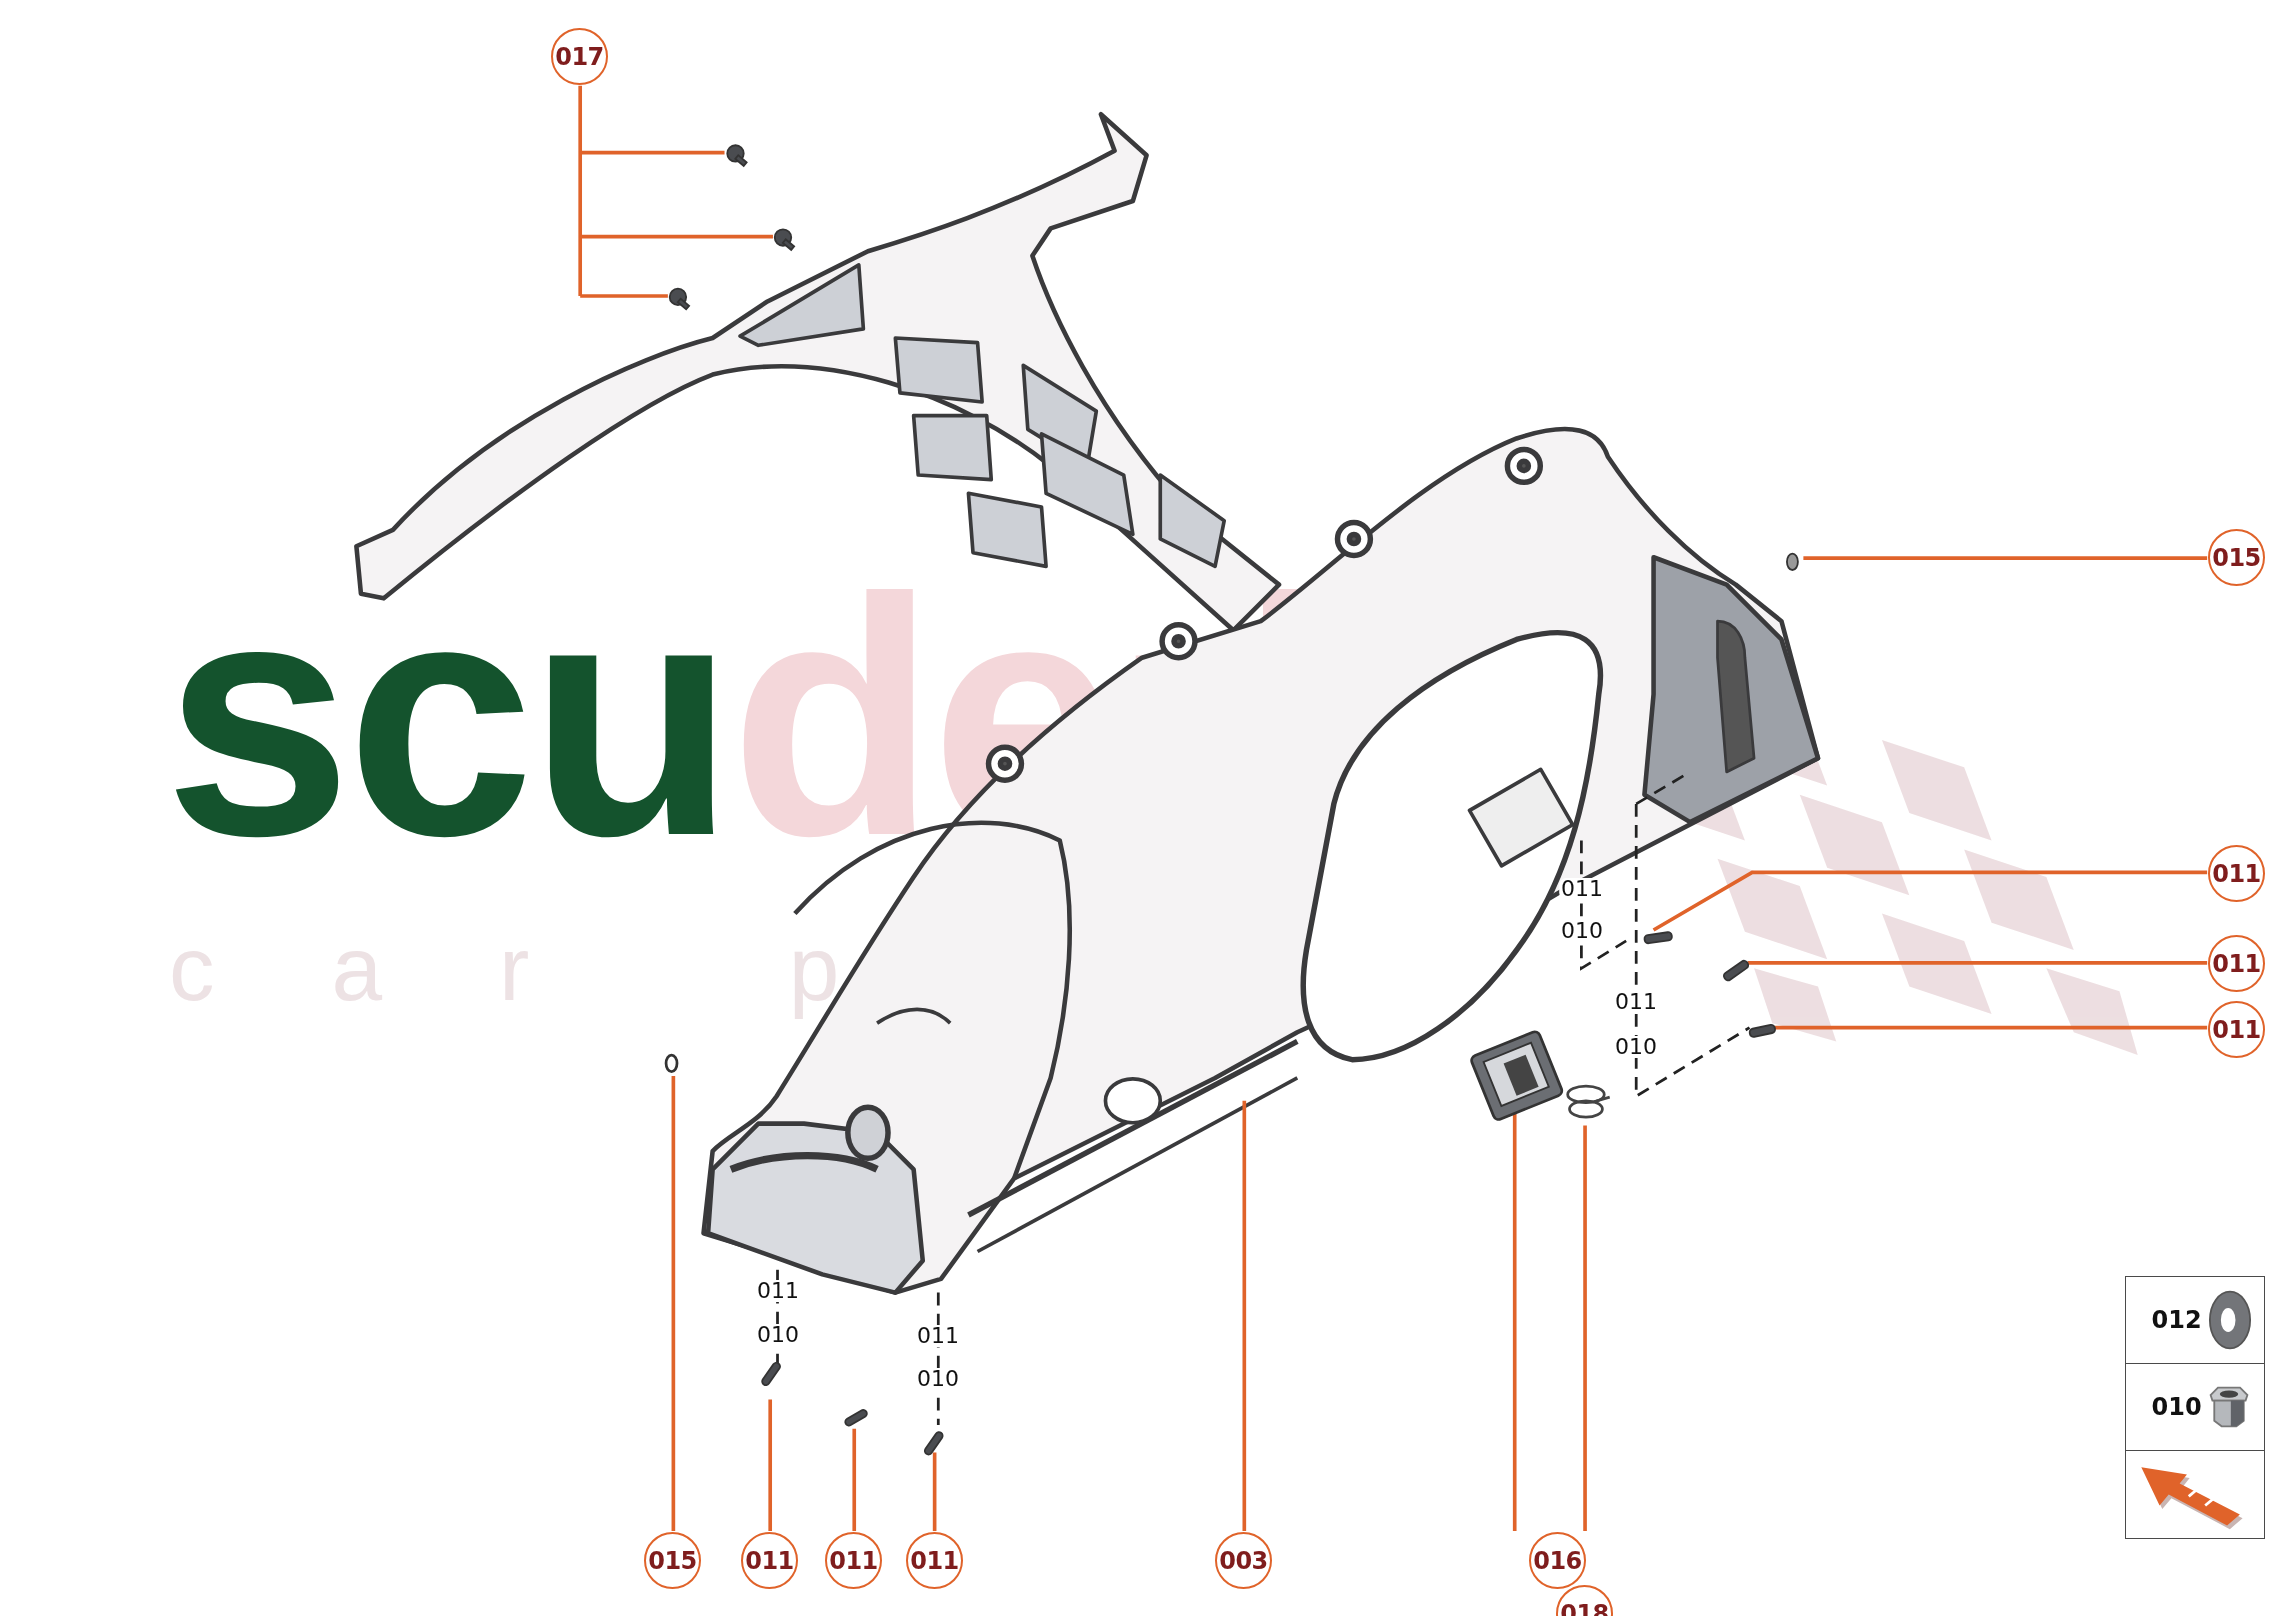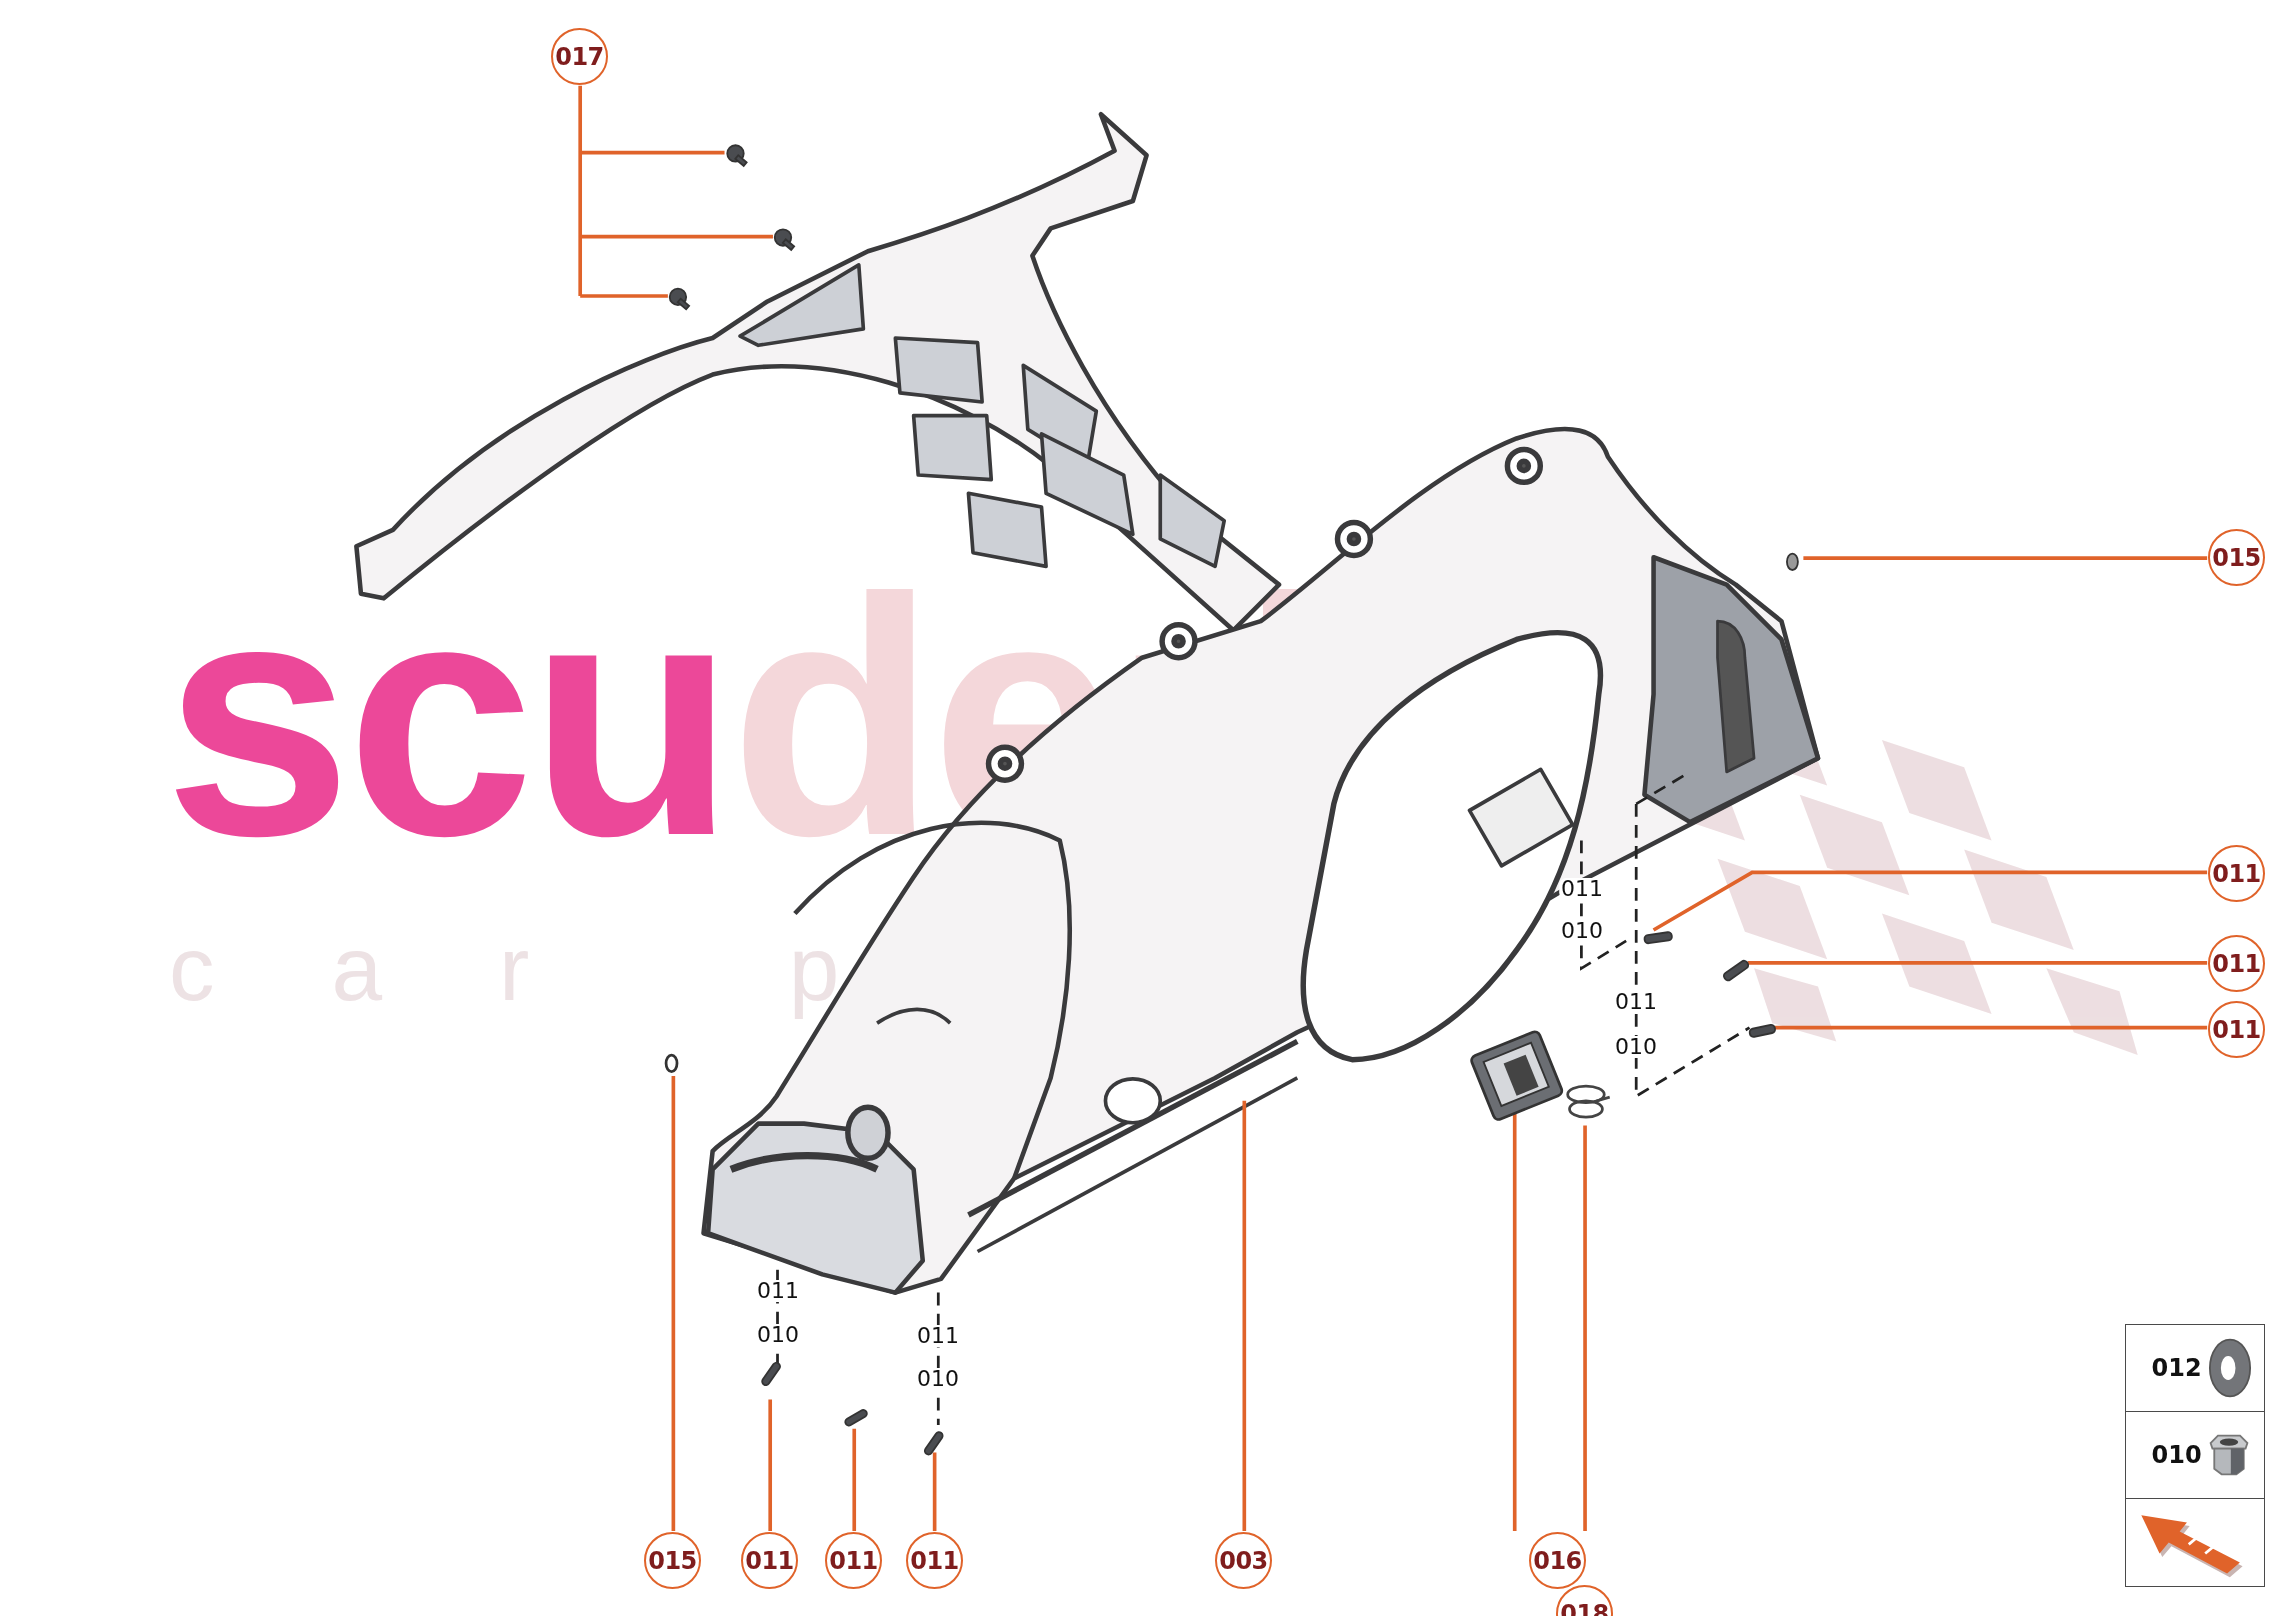--- a/index.html
+++ b/index.html
@@ -1,24 +1,24 @@
 <!DOCTYPE html>
 <html style="font-size:14.6px"><head>
 <meta charset="utf-8">
 <style>
   html, body { margin:0; padding:0; background:#ffffff; }
   body { width:2284px; height:1616px; position:relative; overflow:hidden; font-family:"DejaVu Sans", sans-serif; }
   .layer { position:absolute; left:0; top:0; width:2284px; height:1616px; }
   .wm-big { position:absolute; left:164px; top:548px; font-family:"Liberation Sans", sans-serif; font-weight:bold; font-size:338px; line-height:1; letter-spacing:-5.5px; white-space:nowrap; }
-  .wm-big .a { color:#ec4899; }
+  .wm-big .a { color:#14532d; }
   .wm-big .b { color:#f4d7da; }
   .wm-small { position:absolute; left:169px; top:923px; font-family:"Liberation Sans", sans-serif; font-size:91px; line-height:1; letter-spacing:117px; color:#ede2e4; white-space:nowrap; }
   .callout { position:absolute; width:53px; height:53px; margin-left:-29px; margin-top:-29px; border:2.7px solid #e0632a; border-radius:50%; background:#fff; display:flex; align-items:center; justify-content:center; font-family:"DejaVu Sans", sans-serif; font-size:24px; font-weight:bold; color:#7f1d1d; letter-spacing:-0.5px; cursor:pointer; }
   .plain-label { position:absolute; transform:translate(-50%,-50%); font-family:"DejaVu Sans", sans-serif; font-size:22px; color:#111; background:#fff; padding:0 1.8px; line-height:1; border-radius:7.3px; }
-  .legend { position:absolute; left:2125px; top:1324px; width:140px; height:263px; border:1.8px solid #4a4a4a; box-sizing:border-box; background:#fff; }
+  .legend { position:absolute; left:2125px; top:1276px; width:140px; height:263px; border:1.8px solid #4a4a4a; box-sizing:border-box; background:#fff; }
   .legend-row { height:87px; border-bottom:1.8px solid #4a4a4a; box-sizing:border-box; display:flex; align-items:center; padding-left:25.6px; position:relative; }
   .legend-row:last-child { border-bottom:none; }
   .legend-label { font-family:"DejaVu Sans", sans-serif; font-size:24px; color:#111; font-weight:bold; }
   .legend-icon { position:absolute; right:11px; top:50%; transform:translateY(-50%); }
 </style>
 </head>
 <body>
 
 <div class="wm-big"><span class="a">scu</span><span class="b">deria</span></div>
 <div class="wm-small">car parts</div>

